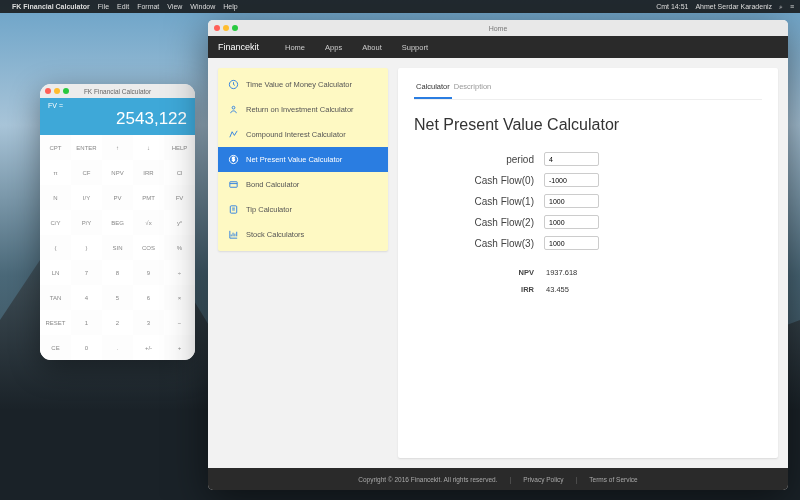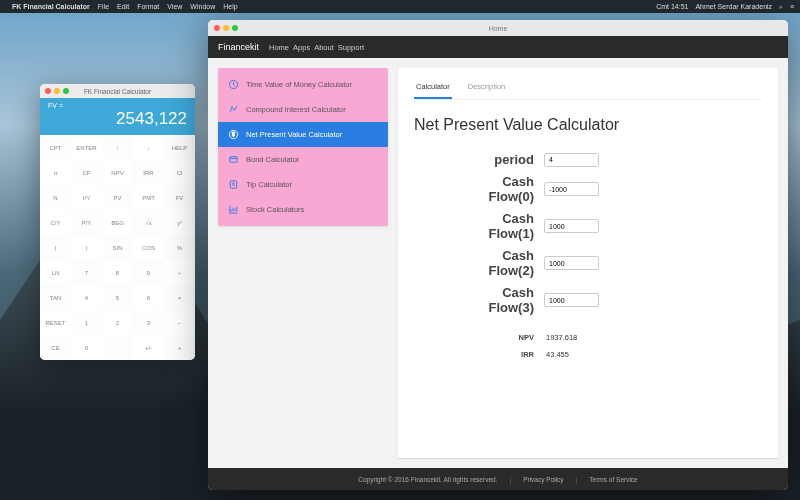--- a/index.html
+++ b/index.html
@@ -4,51 +4,51 @@
 <style>
 * { margin:0; padding:0; box-sizing:border-box; font-family:-apple-system,"Helvetica Neue",Arial,sans-serif; }
 body { width:800px; height:500px; overflow:hidden; background:linear-gradient(180deg,#6ba3c8 0%,#a8c4d8 25%,#4a6878 55%,#2a3840 100%); position:relative; }
 .mountains { position:absolute; bottom:0; left:0; right:0; height:60%; background:linear-gradient(180deg,transparent 0%,#3a4850 30%,#1a2228 70%); clip-path:polygon(0 40%,5% 20%,12% 45%,20% 15%,28% 50%,38% 25%,50% 60%,60% 30%,70% 55%,80% 35%,90% 50%,100% 40%,100% 100%,0 100%); }
 .menubar { position:absolute; top:0; left:0; right:0; height:13px; background:rgba(20,20,20,0.85); display:flex; align-items:center; color:#ddd; font-size:7px; padding:0 6px; z-index:100; }
 .menubar .apple { margin-right:6px; }
 .menubar .appname { font-weight:600; margin-right:8px; }
 .menubar .mitem { margin-right:8px; }
 .menubar .spacer { flex:1; }
 .menubar .right span { margin-left:5px; }
-.calc-window { position:absolute; left:40px; top:84px; width:155px; background:#fff; border-radius:5px; box-shadow:0 8px 30px rgba(0,0,0,0.4); overflow:hidden; }
+.calc-window { position:absolute; left:40px; top:84px; width:155px; background:#fff; border-radius:11px; box-shadow:0 8px 30px rgba(0,0,0,0.4); overflow:hidden; }
 .calc-titlebar { height:14px; background:#ececec; display:flex; align-items:center; padding:0 5px; font-size:6.5px; color:#666; position:relative; }
 .traffic { display:flex; gap:3px; position:absolute; left:5px; }
 .traffic span { width:6px; height:6px; border-radius:50%; }
 .tl-red{background:#ff5f57}.tl-yellow{background:#ffbd2e}.tl-green{background:#28c940}
 .calc-titlebar .title { margin:0 auto; }
 .calc-display { background:#3ea8d8; color:#fff; padding:4px 8px 6px; text-align:right; }
 .calc-display .fv { font-size:7px; text-align:left; }
 .calc-display .val { font-size:17px; font-weight:300; }
 .calc-grid { display:grid; grid-template-columns:repeat(5,1fr); }
 .calc-btn { height:25px; display:flex; align-items:center; justify-content:center; font-size:6px; color:#888; background:#fff; border:none; cursor:pointer; }
 .calc-btn:nth-child(odd){background:#fdfdfd}
 .main-window { position:absolute; left:208px; top:20px; width:580px; height:470px; background:#f2f2f2; border-radius:5px; box-shadow:0 10px 40px rgba(0,0,0,0.5); overflow:hidden; display:flex; flex-direction:column; }
 .main-titlebar { height:16px; background:#e8e8e8; display:flex; align-items:center; justify-content:center; font-size:7px; color:#777; position:relative; }
 .main-titlebar .traffic { left:6px; }
-.topnav { height:22px; background:#2a2a2a; display:flex; align-items:center; padding:0 10px; gap:4px; font-size:7.5px; color:#ccc; }
+.topnav { height:22px; background:#2a2a2a; display:flex; align-items:center; padding:0 10px; gap:20px; font-size:7.5px; color:#ccc; }
 .topnav .brand { font-size:9px; color:#fff; margin-right:6px; }
 .main-body { flex:1; display:flex; background:#f2f2f2; padding:10px; gap:10px; }
-.sidebar { width:170px; background:#f9a8d4; border-radius:2px; box-shadow:0 1px 2px rgba(0,0,0,0.1); padding:4px 0; align-self:flex-start; }
+.sidebar { width:170px; background:#fef9c3; border-radius:2px; box-shadow:0 1px 2px rgba(0,0,0,0.1); padding:4px 0; align-self:flex-start; }
 .sb-item { display:flex; align-items:center; gap:7px; padding:7px 10px; font-size:7.5px; color:#555; cursor:pointer; }
 .sb-item svg { width:11px; height:11px; flex-shrink:0; }
 .sb-item.active { background:#2a7de1; color:#fff; }
 .sb-item.active svg { stroke:#fff; fill:#fff; }
 .content { flex:1; background:#fff; border-radius:2px; box-shadow:0 1px 2px rgba(0,0,0,0.1); padding:10px 16px; display:flex; flex-direction:column; }
-.tabs { display:flex; gap:14px; font-size:7.5px; border-bottom:1px solid #eee; }
+.tabs { display:flex; font-size:7.5px; border-bottom:1px solid #eee; }
 .tab { padding:4px 2px 6px; color:#999; cursor:pointer; }
 .tab.active { color:#333; border-bottom:2px solid #2a7de1; font-weight:500; }
 .ctitle { font-size:16px; font-weight:300; color:#333; margin:16px 0 18px; }
 .form { display:flex; flex-direction:column; gap:7px; padding-left:50px; }
 .frow { display:flex; align-items:center; gap:10px; }
-.frow label { width:70px; text-align:right; font-size:13px; font-weight:700; color:#444; }
+.frow label { width:70px; text-align:right; font-size:10px; font-weight:400; color:#444; }
 .frow input { width:55px; height:14px; font-size:7px; padding:0 4px; border:1px solid #ccc; border-radius:2px; }
 .results { margin-top:18px; padding-left:50px; display:flex; flex-direction:column; gap:8px; }
 .rrow { display:flex; gap:12px; font-size:7.5px; }
 .rrow .rlabel { width:70px; text-align:right; font-weight:600; color:#444; }
 .rrow .rval { color:#333; }
 .footer { height:22px; background:#2a2a2a; display:flex; align-items:center; justify-content:center; gap:12px; font-size:6.5px; color:#aaa; }
 .footer .sep { color:#666; }
 </style>
 </head>
 <body>
@@ -155,20 +155,27 @@
     <div class="sidebar" id="sidebar">
         <div class="sb-item">
           <svg viewBox="0 0 24 24" fill="none" stroke="#2a7de1" stroke-width="2">
             <circle cx="12" cy="12" r="9"></circle>
             <path d="M12 7v5l3 2"></path>
           </svg>
           <span>Time Value of Money Calculator</span>
         </div>
         <div class="sb-item">
           <svg viewBox="0 0 24 24" fill="none" stroke="#2a7de1" stroke-width="2">
+            <circle cx="12" cy="8" r="3"></circle>
+            <path d="M6 20c0-3 3-5 6-5s6 2 6 5"></path>
+          </svg>
+          <span>Return on Investment Calculator</span>
+        </div>
+        <div class="sb-item">
+          <svg viewBox="0 0 24 24" fill="none" stroke="#2a7de1" stroke-width="2">
             <path d="M4 18l5-12 5 8 6-10"></path>
           </svg>
           <span>Compound Interest Calculator</span>
         </div>
         <div class="sb-item active">
           <svg viewBox="0 0 24 24" fill="#fff" stroke="#fff" stroke-width="2">
             <circle cx="12" cy="12" r="9" fill="none"></circle>
             <text x="12" y="16" font-size="11" text-anchor="middle" fill="#fff">$</text>
           </svg>
           <span>Net Present Value Calculator</span>

